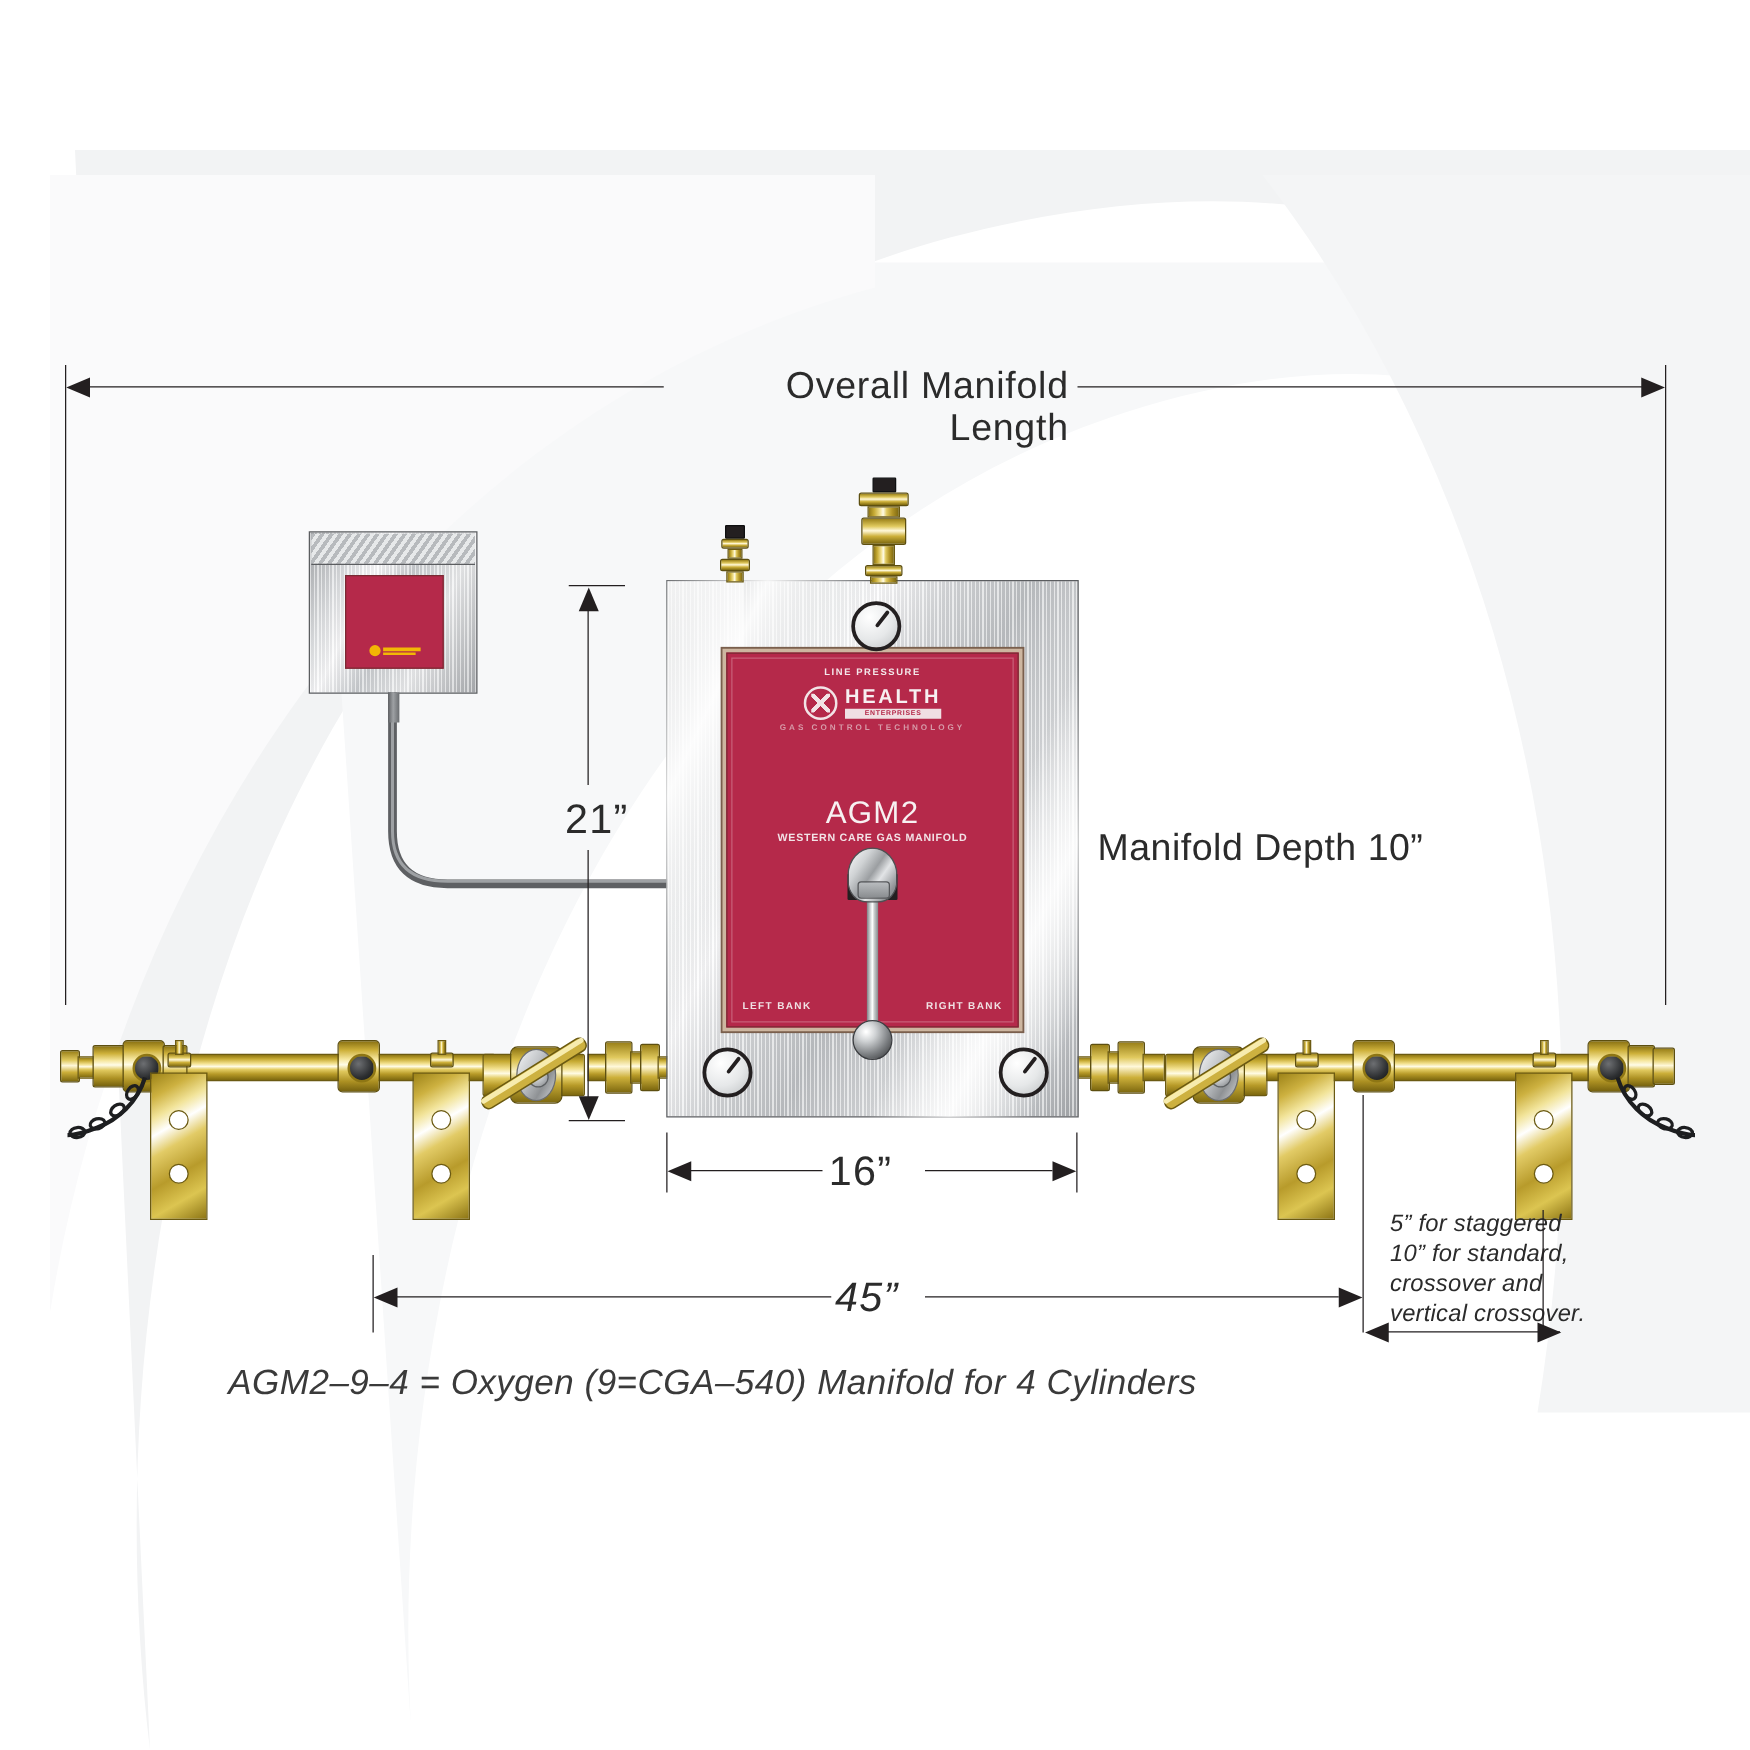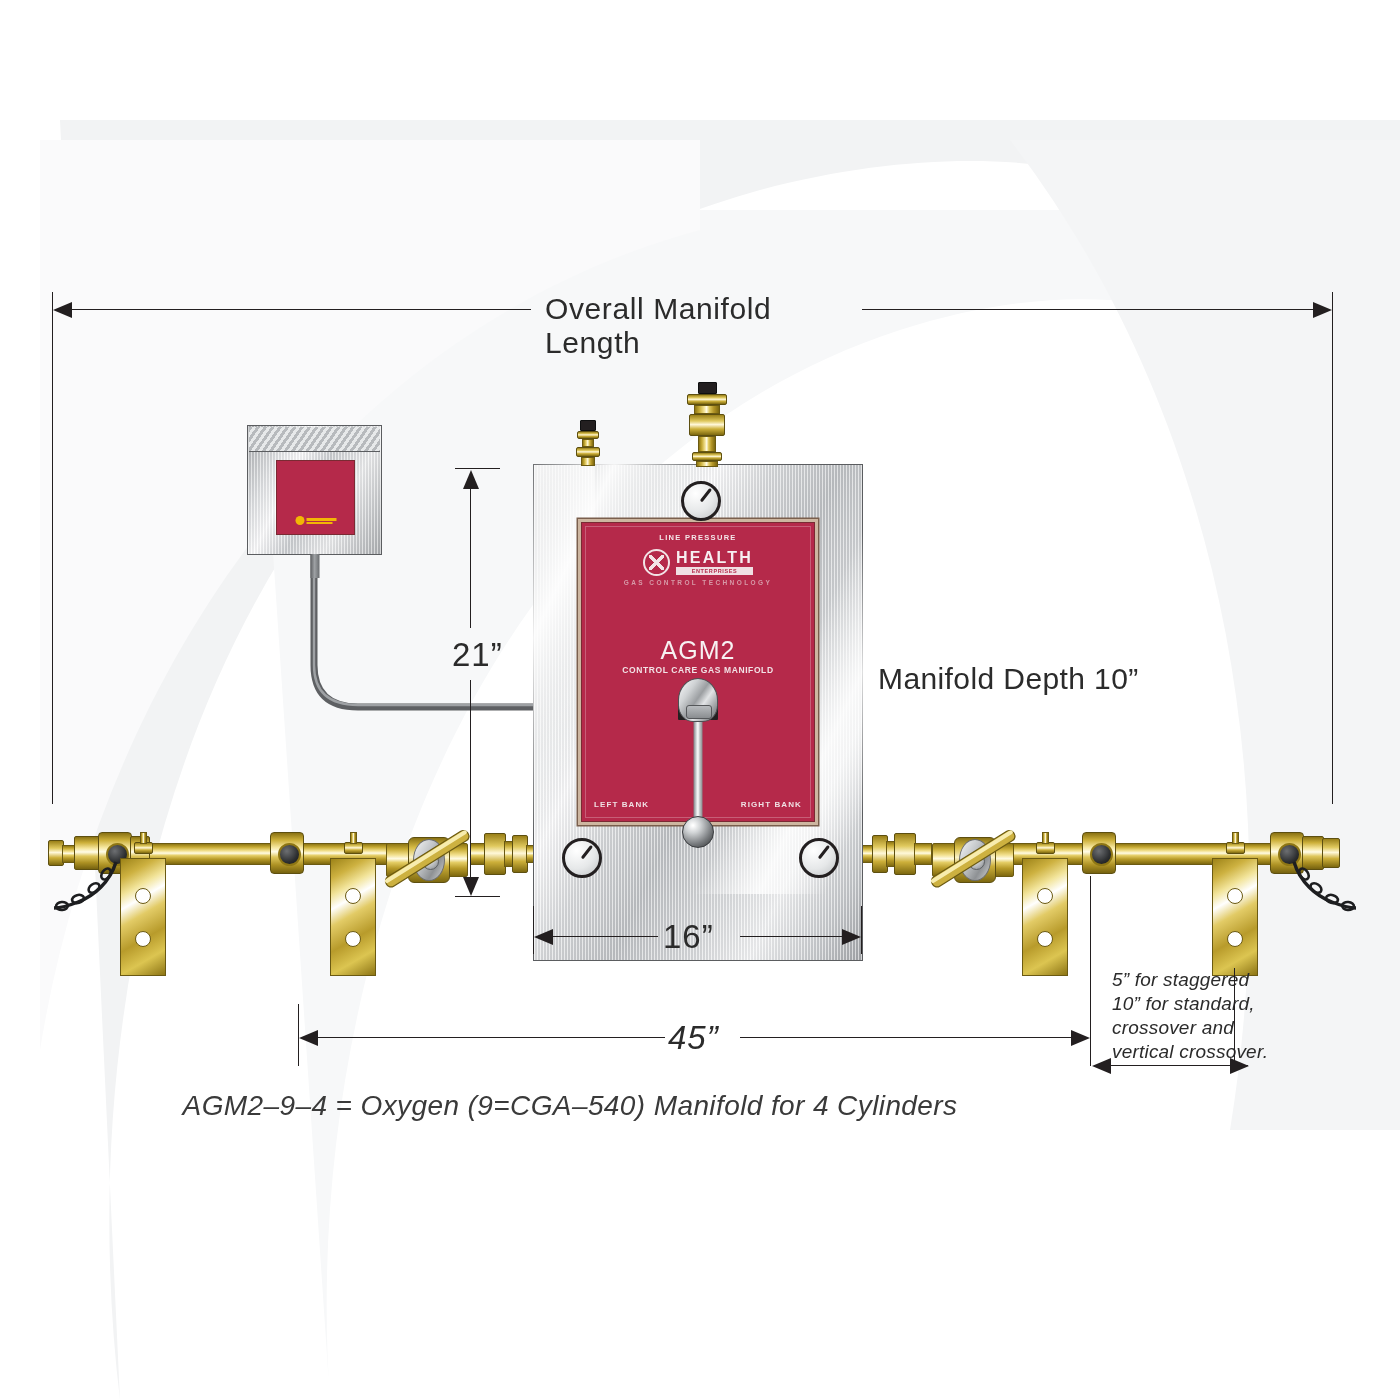--- a/index.html
+++ b/index.html
@@ -14,21 +14,21 @@
   
   .dimtext{font-family:"Liberation Sans", sans-serif;font-weight:400;color:#2b2b2b;letter-spacing:.5px;}
   .t-overall{font-size:30px;letter-spacing:.6px;}
   .t-big{font-size:30px;line-height:38px;letter-spacing:.4px;}
   .t-num{font-size:33px;letter-spacing:1px;}
   .t-num-i{font-size:33px;font-style:italic;letter-spacing:1px;}
   .t-note{font-size:19px;font-style:italic;line-height:24px;letter-spacing:.2px;color:#2b2b2b;}
   .t-cap{font-size:28px;font-style:italic;letter-spacing:.4px;color:#3a3a3a;}
 
   
-  #cabinet{left:533px;top:464px;width:330px;height:497px;z-index:6;}
+  #cabinet{left:533px;top:464px;width:330px;height:430px;z-index:6;}
   .cab-frame{position:absolute;inset:0;
       background:
         repeating-linear-gradient(90deg, rgba(255,255,255,.55) 0 1px, rgba(120,120,125,.10) 1px 3px),
         linear-gradient(115deg,#9b9ea1 0%,#b9bcbf 14%,#e9ebec 26%,#fbfbfc 33%,#d6d8da 43%,#bcbfc2 55%,#d9dbdd 70%,#f2f3f4 80%,#c3c6c9 92%,#9fa2a5 100%);
       border:1.5px solid #5b5d60;box-sizing:border-box;}
   .cab-bevel-tl{position:absolute;left:1px;top:1px;width:60px;height:428px;
       background:linear-gradient(135deg,rgba(255,255,255,.85),rgba(255,255,255,0) 60%);pointer-events:none;}
   .cab-diag{position:absolute;left:0;top:0;width:330px;height:430px;overflow:hidden;pointer-events:none;}
   .cab-diag:before{content:"";position:absolute;left:-120px;top:-60px;width:170px;height:620px;
       transform:rotate(25deg);
@@ -141,21 +141,21 @@
     <path d="M40,1050 C100,680 330,330 700,230 L700,140 L40,140 Z" fill="#fafafb"></path>
   </svg>
 
   <div class="abs" style="z-index:8;">
     <div class="ext" style="left:52px;top:292px;height:512px;"></div>
     <div class="ext" style="left:1332px;top:292px;height:512px;"></div>
     <div class="exth" style="left:66px;top:309px;width:465px;"></div>
     <div class="exth" style="left:862px;top:309px;width:457px;"></div>
     <div class="arrowL" style="left:53px;top:302px;"></div>
     <div class="arrowR" style="left:1313px;top:302px;"></div>
-    <div class="abs dimtext t-overall" style="left:545px;top:292px;width:310px;text-align:left;">Overall Manifold Length</div>
+    <div class="abs dimtext t-overall" style="left:545px;top:292px;width:310px;text-align:right;">Overall Manifold Length</div>
   </div>
 
   <div class="abs" id="alarm">
     <div class="al-body">
       <div class="al-top"></div>
       <div class="al-red">
         <div class="al-logo">
           <div class="al-dot"></div>
           <div class="al-wordmark">
               <div class="al-w1"></div>
@@ -207,21 +207,21 @@
       <div class="logo-row">
         <div class="logo-badge"></div>
         <div>
           <div class="logo-word">HEALTH</div>
           <div class="logo-sub">ENTERPRISES</div>
         </div>
       </div>
       <div class="logo-tag">GAS CONTROL TECHNOLOGY</div>
 
       <div class="model">AGM2</div>
-      <div class="model-sub">CONTROL CARE GAS MANIFOLD</div>
+      <div class="model-sub">WESTERN CARE GAS MANIFOLD</div>
 
       <div class="blackbox"></div>
 
       <div class="bank l">LEFT BANK</div>
       <div class="bank r">RIGHT BANK</div>
     </div>
 
     <div class="lever-stem"></div>
     <div class="lever-knob"></div>
     <div class="lever-ball"></div>

